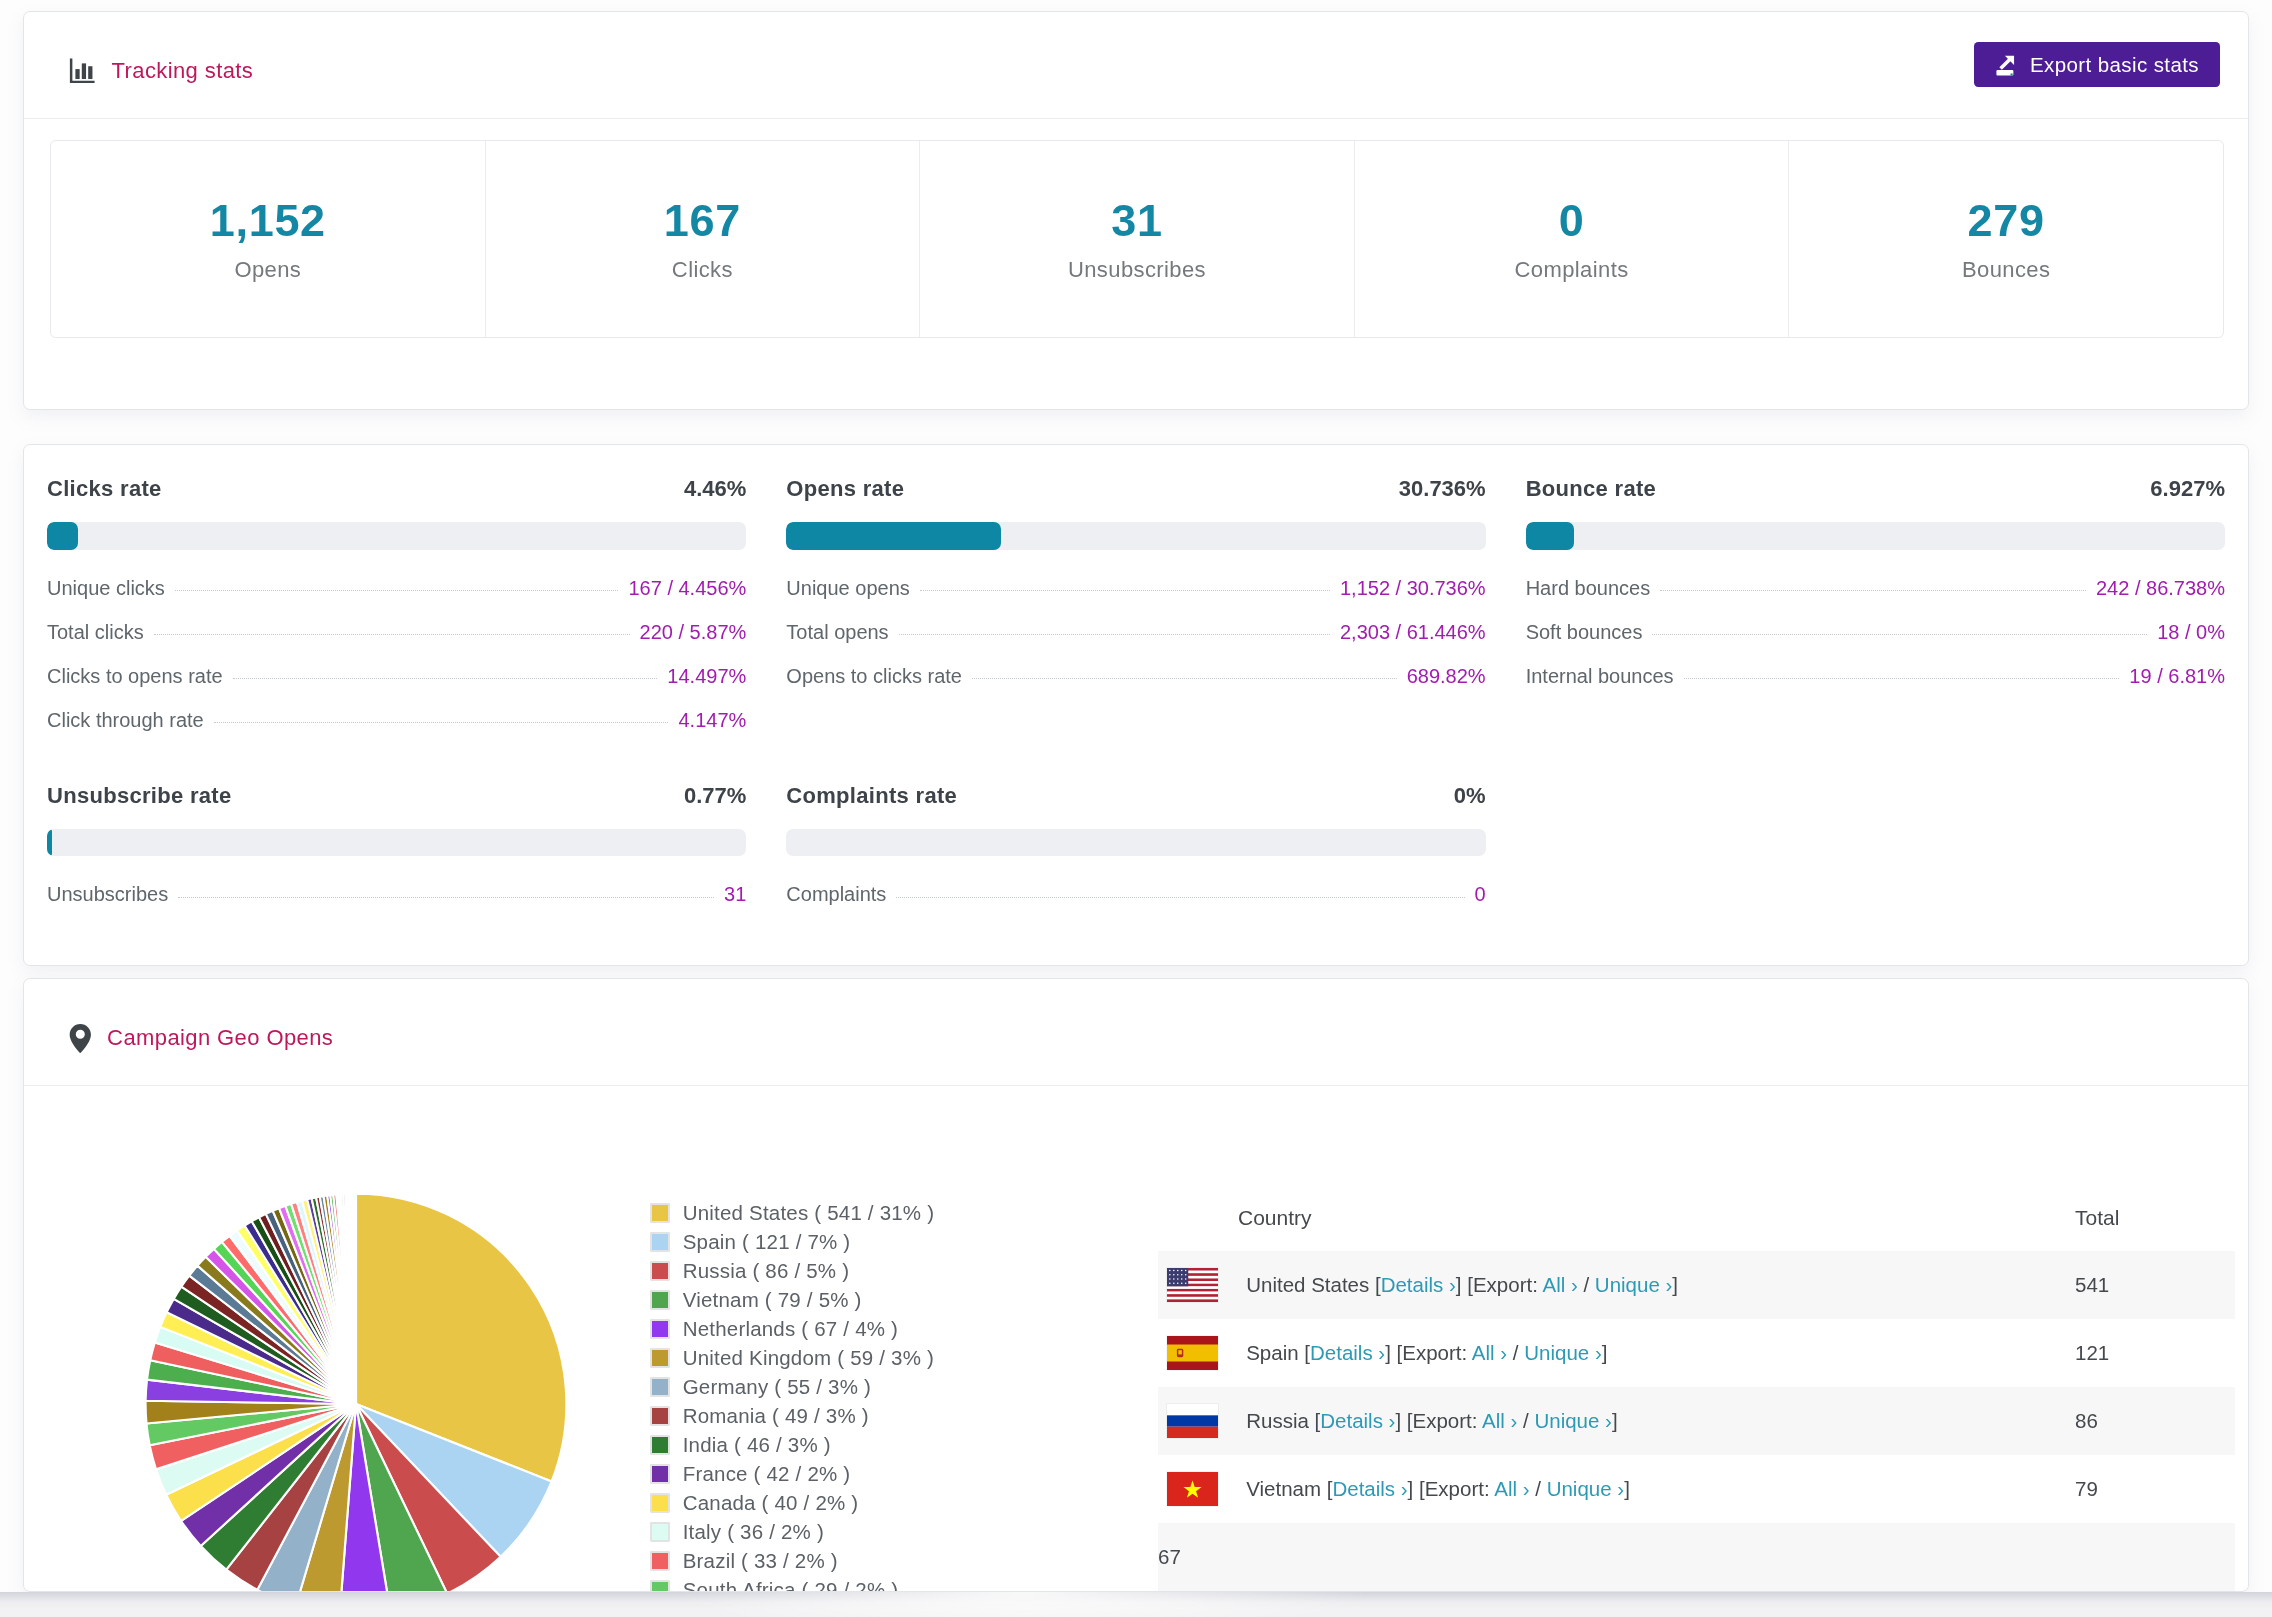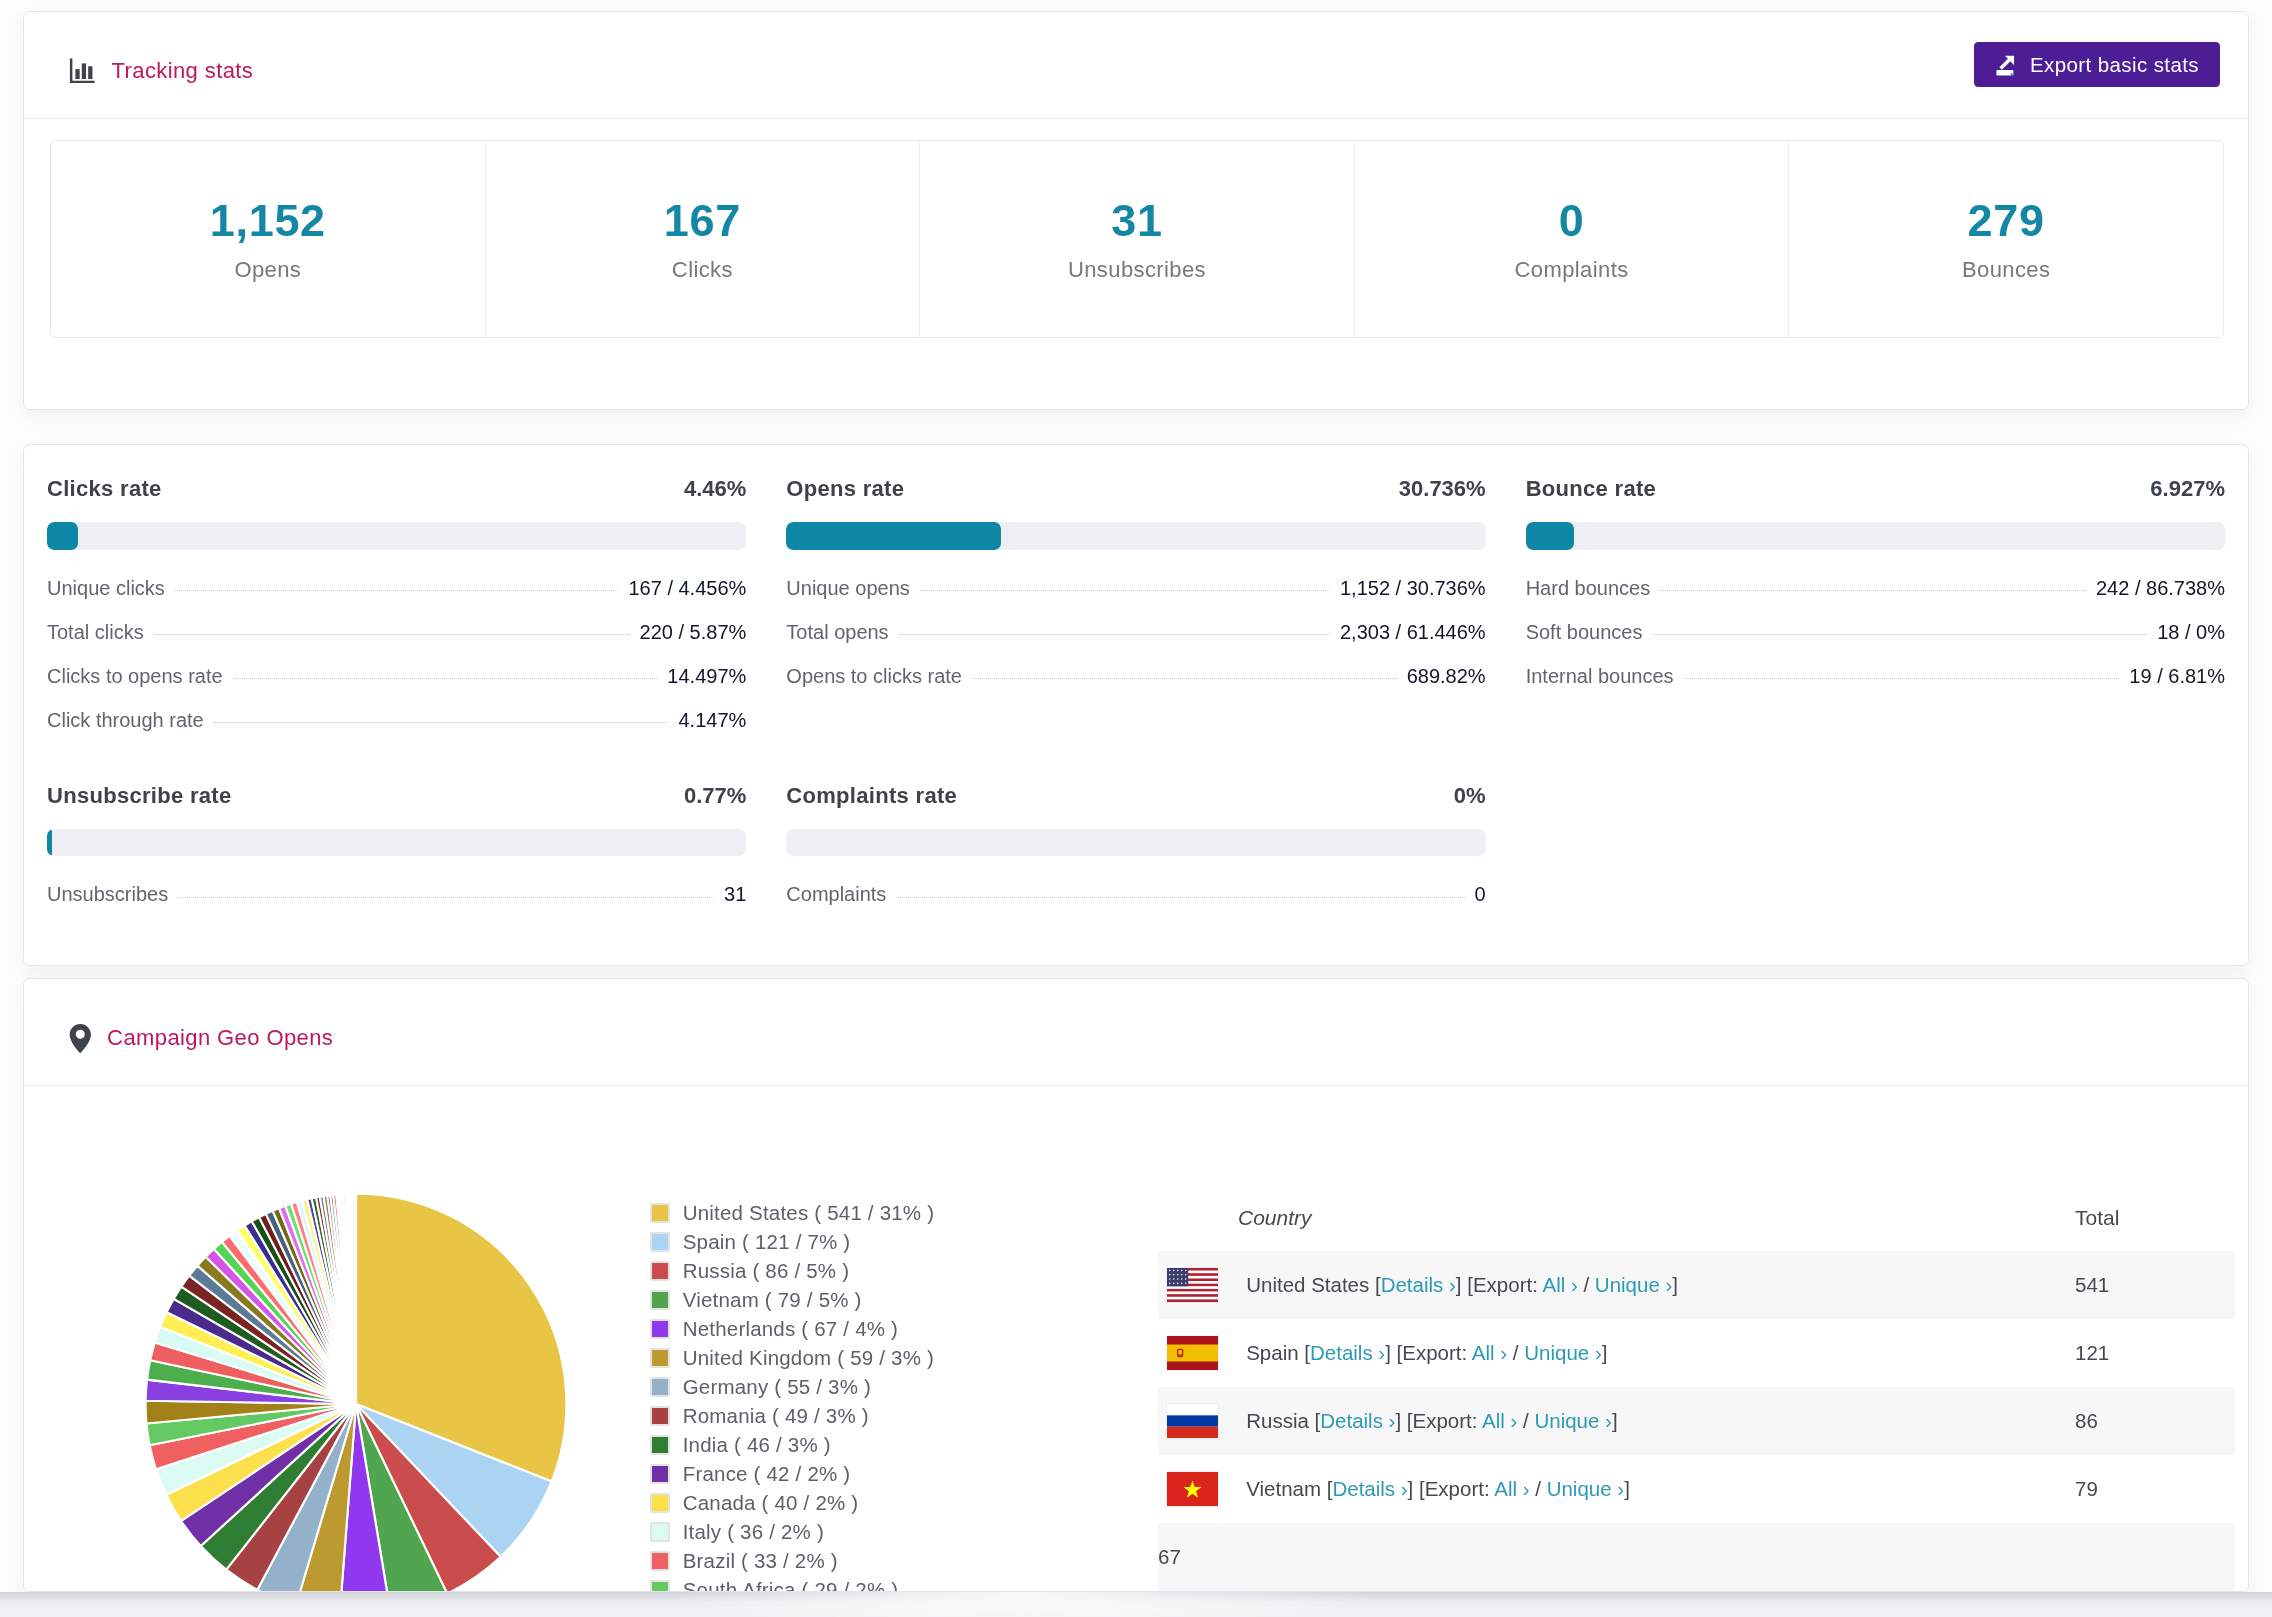--- a/index.html
+++ b/index.html
@@ -57,37 +57,37 @@
   }
   .rate-head { display:flex; align-items:baseline; justify-content:space-between; }
   .rate-title { font-size:22px; font-weight:bold; color:#3d4348; letter-spacing:0.3px; }
   .rate-value { font-size:22px; font-weight:bold; color:#3d4348; }
   .rate-bar { margin-top:20px; height:27.5px; background:#edeff3; border-radius:7px; overflow:hidden; }
   .rate-fill { height:100%; background:#0d87a3; border-radius:7px; }
   .rate-rows { margin-top:27px; }
   .drow { display:flex; align-items:baseline; font-size:20px; color:#5f666c; margin-top:21px; }
   .drow:first-child { margin-top:16px; }
   .leader { flex:1; border-bottom:1.4px dotted #c6cacf; margin:0 10px; position:relative; top:-3.5px; }
-  .dval { color:#0f172a; white-space:nowrap; }
+  .dval { color:#a21caf; white-space:nowrap; }
 
   
   .geo-body { position:relative; height:507px; }
   #geo-pie { position:absolute; left:99px; top:85px; }
   #geo-legend { position:absolute; left:626px; top:112px; }
   .legend-item { display:flex; align-items:center; height:29px; cursor:pointer; }
   .legend-swatch { width:20px; height:20px; border:2.1px solid #e3e3e3; border-radius:1.4px; margin-right:12.7px; flex:none; }
   .legend-label { font-size:20.5px; color:#5c6167; white-space:nowrap; letter-spacing:0.2px; }
 
   #geo-table { position:absolute; left:1134px; top:99px; width:1077px; }
   .t-header { display:flex; height:66px; align-items:center; font-size:21px; color:#45494e; }
   .t-row { display:flex; height:68px; align-items:center; font-size:20.5px; color:#45494e; }
   .t-row:nth-child(odd) { background:#f7f7f8; }
   .col-country { flex:1; display:flex; align-items:center; padding-left:9.2px; }
   .col-total { width:160px; flex:none; }
-  .t-header .col-country { padding-left:80px;font-style:italic; }
+  .t-header .col-country { padding-left:80px; }
   .flag { width:51px; height:34px; margin-right:28px; flex:none; box-shadow:0 0 0 0.7px rgba(0,0,0,.06); }
   .flag svg { display:block; }
   .row-text { white-space:nowrap; }
   .lnk { color:#2d9ab5; cursor:pointer; text-decoration:none; }
 
   
   #page-bottom-strip {
     position:absolute; left:0; top:1592px; width:2273px; height:25.4px;
     background:
       radial-gradient(ellipse 494px 64px at 1023px 0px, rgba(255,255,255,.85), rgba(255,255,255,0) 70%),

